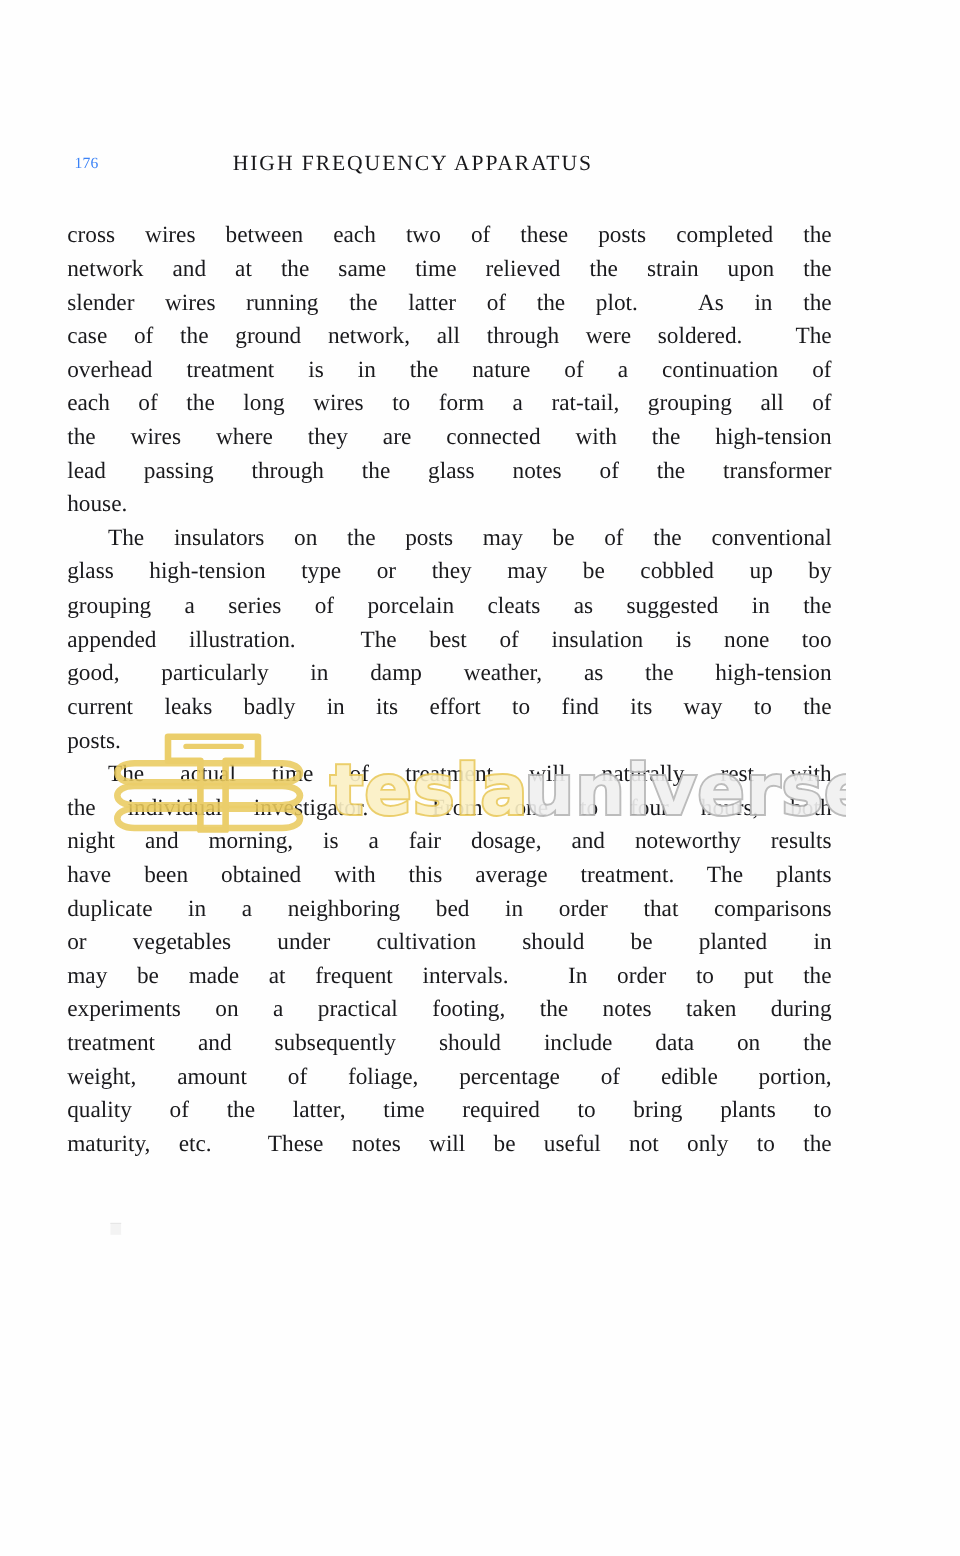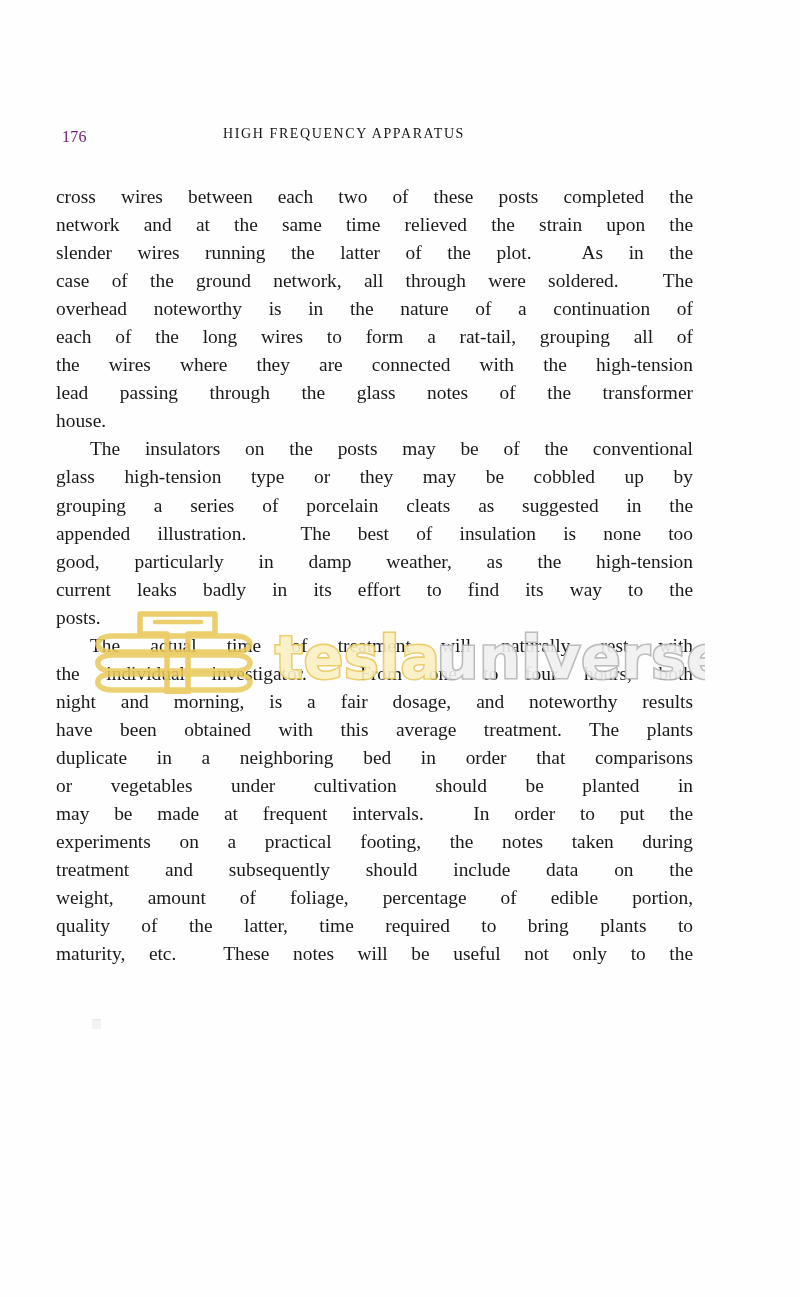--- a/index.html
+++ b/index.html
@@ -25,31 +25,31 @@
     position: absolute;
     top: 126px;
     left: 56px;
     width: 636px;
     height: 26px;
   }
   .folio {
     position: absolute;
     left: 6px;
     top: 2px;
-    font-size: 16px;
-    color: #701a75;
+    font-size: 13px;
+    color: #3b82f6;
     letter-spacing: 0.2px;
   }
   .head-title {
     position: absolute;
     left: 0;
     top: 0;
     width: 636px;
     text-align: center;
-    font-size: 14px;
+    font-size: 18px;
     letter-spacing: 1.6px;
     color: #17171a;
     white-space: nowrap;
     padding-right: 60px;
     box-sizing: border-box;
   }
 
   
   .textblock {
     position: absolute;
@@ -120,21 +120,21 @@
     <span class="folio">176</span>
     <span class="head-title">HIGH FREQUENCY APPARATUS</span>
   </div>
 
   <div class="textblock" id="textblock">
       <p class="para">
         <span class="ln">cross wires between each two of these posts completed the</span>
         <span class="ln">network and at the same time relieved the strain upon the</span>
         <span class="ln">slender wires running the latter of the plot.  As in the</span>
         <span class="ln">case of the ground network, all through were soldered.  The</span>
-        <span class="ln">overhead noteworthy is in the nature of a continuation of</span>
+        <span class="ln">overhead treatment is in the nature of a continuation of</span>
         <span class="ln">each of the long wires to form a rat-tail, grouping all of</span>
         <span class="ln">the wires where they are connected with the high-tension</span>
         <span class="ln">lead passing through the glass notes of the transformer</span>
         <span class="ln last">house.</span>
       </p>
       <p class="para">
         <span class="ln first-indent">The insulators on the posts may be of the conventional</span>
         <span class="ln">glass high-tension type or they may be cobbled up by</span>
         <span class="ln">grouping a series of porcelain cleats as suggested in the</span>
         <span class="ln">appended illustration.  The best of insulation is none too</span>

